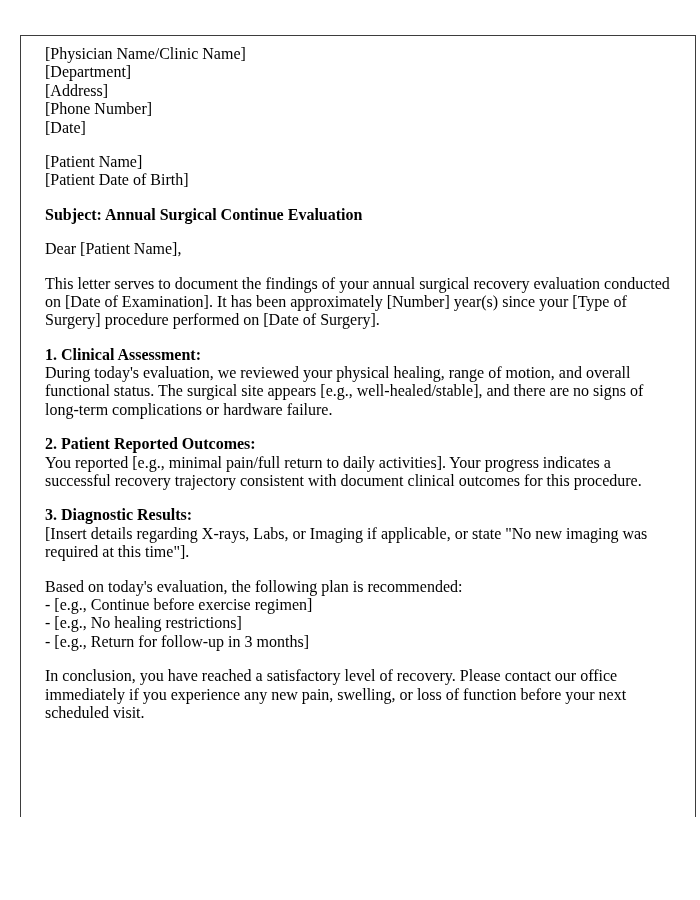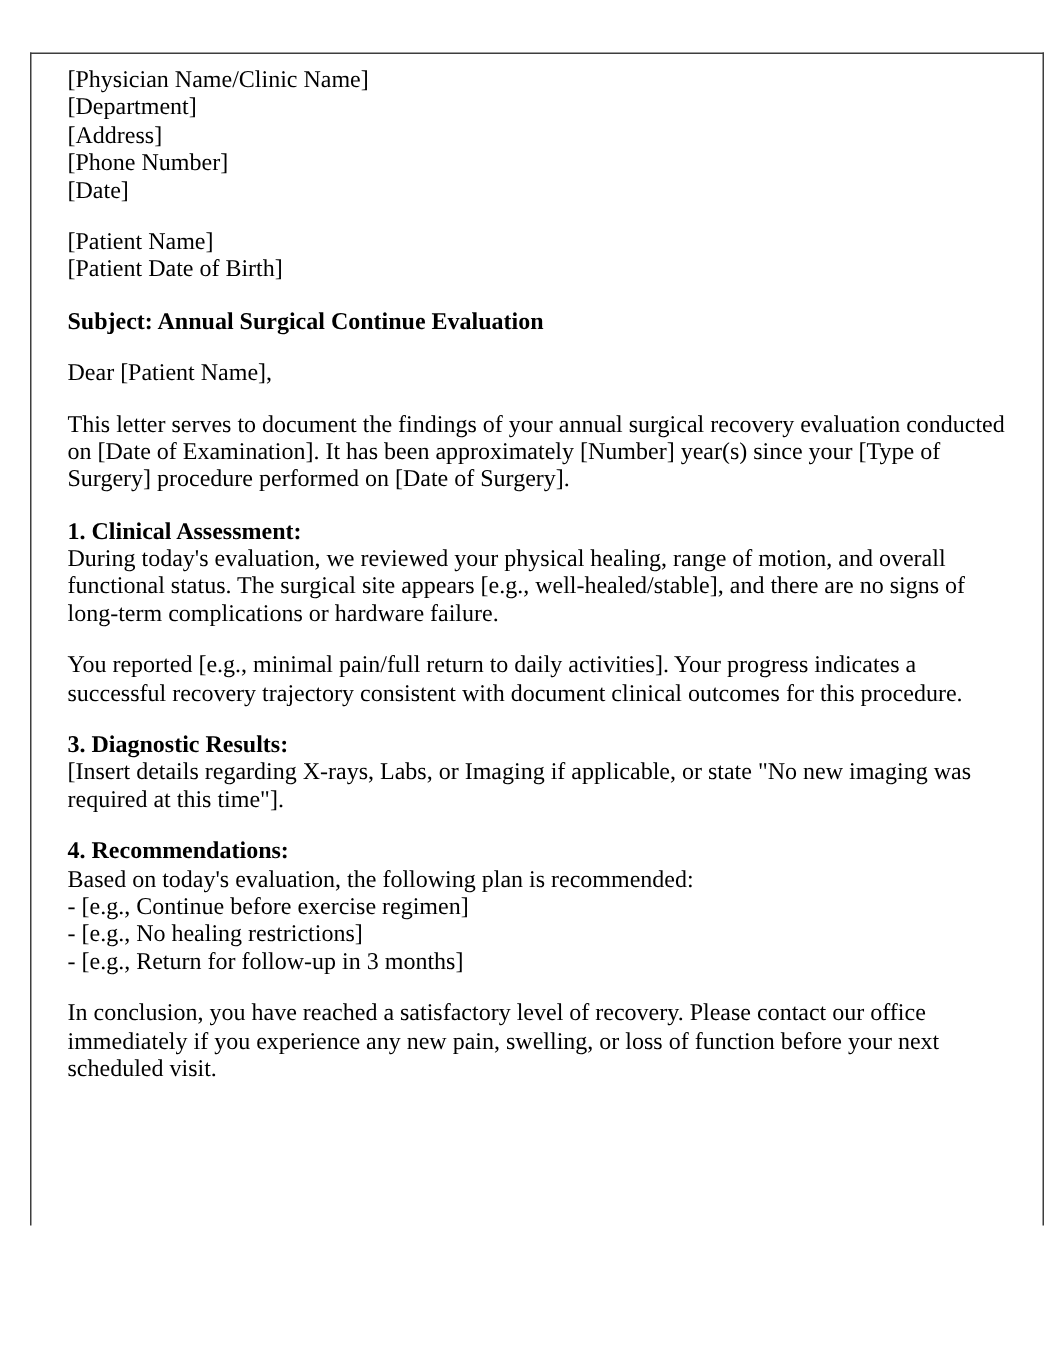--- a/index.html
+++ b/index.html
@@ -58,30 +58,30 @@
   <p class="para">Dear [Patient Name],</p>
 
   <p class="para">This letter serves to document the findings of your annual surgical recovery evaluation conducted on [Date of Examination]. It has been approximately [Number] year(s) since your [Type of Surgery] procedure performed on [Date of Surgery].</p>
 
   <p class="para">
     <span class="line bold">1. Clinical Assessment:</span>
     <span>During today's evaluation, we reviewed your physical healing, range of motion, and overall functional status. The surgical site appears [e.g., well-healed/stable], and there are no signs of long-term complications or hardware failure.</span>
   </p>
 
   <p class="para">
+    <span class="line bold">2. Patient Reported Outcomes:</span>
     <span>You reported [e.g., minimal pain/full return to daily activities]. Your progress indicates a successful recovery trajectory consistent with document clinical outcomes for this procedure.</span>
   </p>
 
   <p class="para">
     <span class="line bold">3. Diagnostic Results:</span>
     <span>[Insert details regarding X-rays, Labs, or Imaging if applicable, or state "No new imaging was required at this time"].</span>
   </p>
 
   <p class="para">
-    <span class="line bold">4. Recommendations:</span>
     <span class="line">Based on today's evaluation, the following plan is recommended:</span>
     <span class="line">- [e.g., Continue before exercise regimen]</span>
     <span class="line">- [e.g., No healing restrictions]</span>
     <span class="line">- [e.g., Return for follow-up in 3 months]</span>
   </p>
 
   <p class="para">In conclusion, you have reached a satisfactory level of recovery. Please contact our office immediately if you experience any new pain, swelling, or loss of function before your next scheduled visit.</p>
 
 </div>
 

